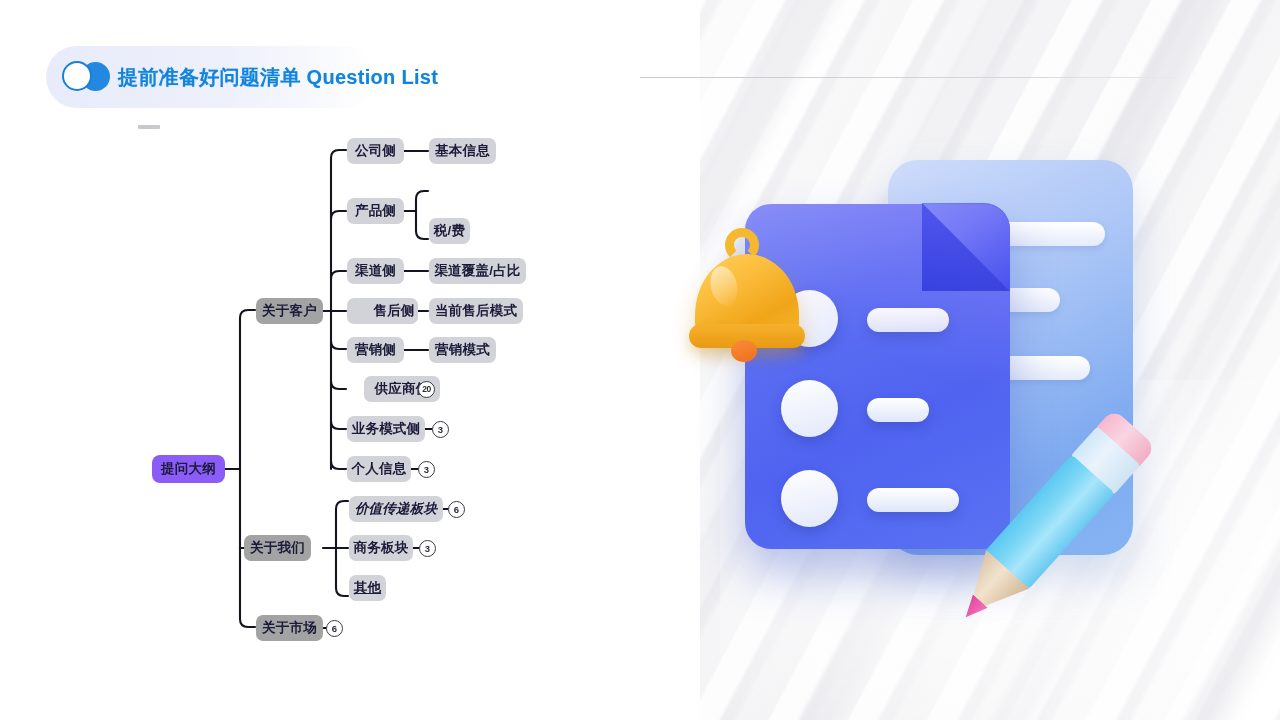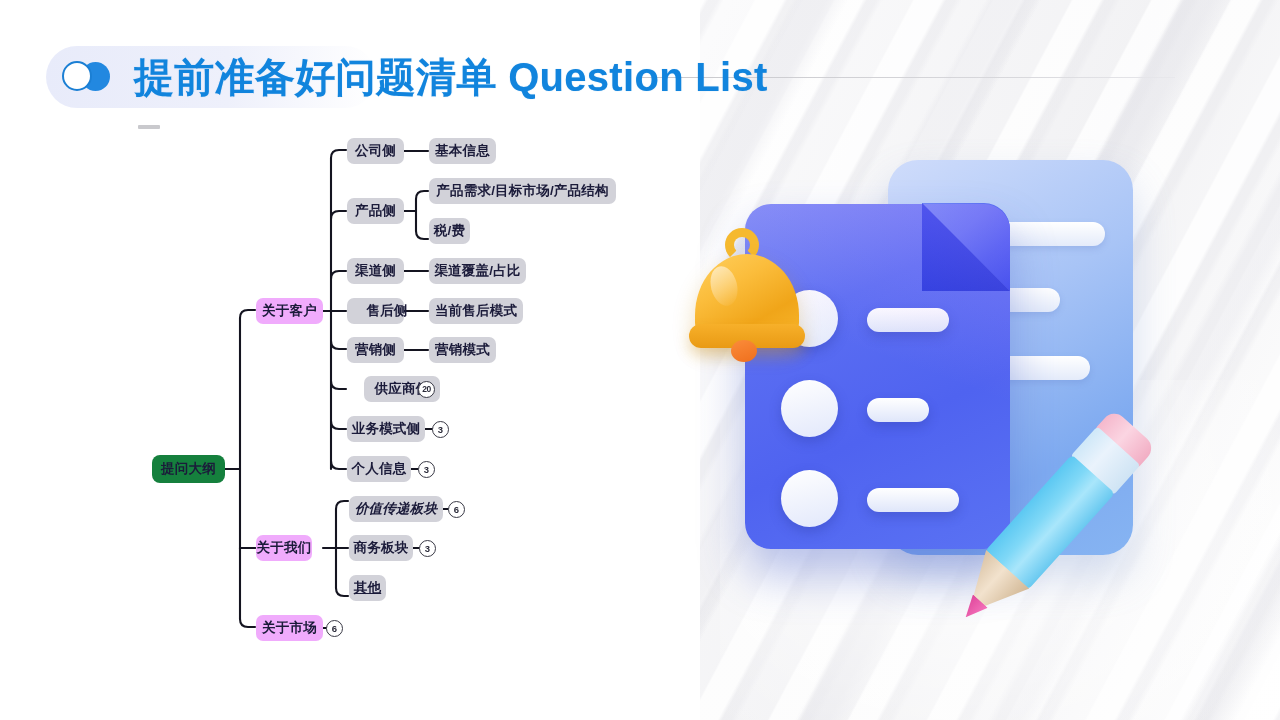--- a/index.html
+++ b/index.html
@@ -39,42 +39,42 @@
 
   
   .header{position:absolute;left:46px;top:46px;height:62px;display:flex;align-items:center;}
   .header-pill{position:absolute;left:0;top:0;width:330px;height:62px;border-radius:31px;
       background:linear-gradient(90deg,#e8ebfa 0%,#eef0fb 55%,rgba(246,247,253,0) 100%);}
   .toggle-icon{position:relative;z-index:2;margin-left:16px;width:56px;height:32px;}
   .toggle-icon .c-white{position:absolute;left:0;top:0;width:30px;height:30px;border-radius:50%;
       background:#ffffff;border:2.5px solid #1b7fd4;box-sizing:border-box;z-index:2;}
   .toggle-icon .c-blue{position:absolute;left:19px;top:1px;width:29px;height:29px;border-radius:50%;
       background:#2288e0;z-index:1;}
-  .title{position:relative;z-index:2;margin-left:16px;font-size:40px;font-weight:700;
+  .title{position:relative;z-index:2;margin-left:0;font-size:20px;font-weight:700;
       color:#1184dd;letter-spacing:.3px;white-space:nowrap;
       text-shadow:0 0 1px rgba(17,132,221,.35);}
   .title .en{color:#1184dd;}
   .header-rule{position:absolute;left:640px;top:77px;width:535px;height:1px;
       background:linear-gradient(90deg,#c8c8cc,#d8d8dc 70%,#e8e8ec);}
 
   
   .panel{position:absolute;left:110px;top:124px;width:558px;height:512px;background:#ffffff;}
   .panel-dash{position:absolute;left:138px;top:125px;width:22px;height:4px;
       background:#c9c9cd;border-radius:1px;}
 
   
   .map{position:absolute;left:0;top:0;width:700px;height:720px;}
   .map svg{position:absolute;left:0;top:0;}
 
   .node{position:absolute;display:flex;align-items:center;justify-content:center;
       height:26px;padding:0 9px;border-radius:7px;
       background:#d2d2d9;color:#1b1b3a;font-size:13.5px;font-weight:700;
       white-space:nowrap;box-sizing:border-box;letter-spacing:.2px;}
-  .node.root{background:#15803d;height:28px;border-radius:8px;font-size:13.5px;}
-  .node.branch{background:#f0abfc;}
+  .node.root{background:#8b5cf6;height:28px;border-radius:8px;font-size:13.5px;}
+  .node.branch{background:#a3a3a3;}
 
   .badge{position:absolute;width:17px;height:17px;border-radius:50%;
       border:1.3px solid #3a3a46;box-sizing:border-box;background:#ffffff;
       display:flex;align-items:center;justify-content:center;
       font-size:9.5px;font-weight:600;color:#2b2b3a;line-height:1;}
   .badge.wide{font-size:8.5px;letter-spacing:-.4px;}
 
   
   .art{position:absolute;left:690px;top:140px;width:520px;height:480px;}
 
@@ -225,42 +225,41 @@
     </svg>
 
     <div class="node root" style="left:152px;top:455px;width:73px;">提问大纲</div>
 
     <div class="node branch" style="left:256px;top:298px;width:67px;">关于客户</div>
 
     <div class="node" style="left:347px;top:138px;width:57px;">公司侧</div>
     <div class="node" style="left:429px;top:138px;width:67px;">基本信息</div>
 
     <div class="node" style="left:347px;top:198px;width:57px;">产品侧</div>
-    <div class="node" style="left:429px;top:178px;width:187px;">产品需求/目标市场/产品结构</div>
     <div class="node" style="left:429px;top:218px;width:41px;">税/费</div>
 
     <div class="node" style="left:347px;top:258px;width:57px;">渠道侧</div>
     <div class="node" style="left:429px;top:258px;width:97px;">渠道覆盖/占比</div>
 
-    <div class="node" style="left:347px;top:298px;width:57px;padding-left:32px;">售后侧</div>
+    <div class="node" style="left:347px;top:298px;width:71px;padding-left:32px;">售后侧</div>
     <div class="node" style="left:429px;top:298px;width:94px;text-align:center;">当前售后模式</div>
 
     <div class="node" style="left:347px;top:337px;width:57px;font-family:Liberation Mono, monospace;">营销侧</div>
     <div class="node" style="left:429px;top:337px;width:67px;">营销模式</div>
 
     <div class="node" style="left:364px;top:376px;width:76px;text-align:right;">供应商侧</div>
     <div class="badge wide" style="left:418px;top:381px;">20</div>
 
     <div class="node" style="left:347px;top:416px;width:78px;">业务模式侧</div>
     <div class="badge" style="left:432px;top:421px;">3</div>
 
     <div class="node" style="left:347px;top:456px;width:64px;">个人信息</div>
     <div class="badge" style="left:418px;top:461px;">3</div>
 
-    <div class="node branch" style="left:256px;top:535px;width:56px;">关于我们</div>
+    <div class="node branch" style="left:244px;top:535px;width:67px;">关于我们</div>
 
     <div class="node" style="left:349px;top:496px;width:94px;font-style:italic;">价值传递板块</div>
     <div class="badge" style="left:448px;top:501px;">6</div>
 
     <div class="node" style="left:349px;top:535px;width:64px;">商务板块</div>
     <div class="badge" style="left:419px;top:540px;">3</div>
 
     <div class="node" style="left:349px;top:575px;width:37px;text-decoration:underline;">其他</div>
 
     <div class="node branch" style="left:256px;top:615px;width:67px;">关于市场</div>

